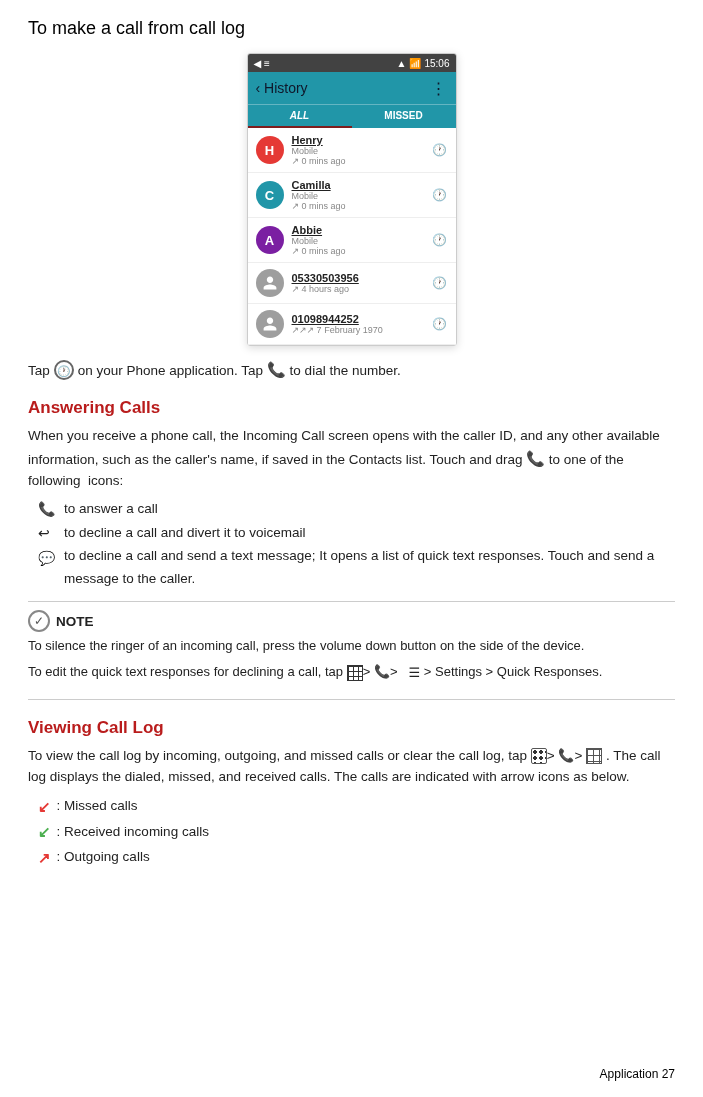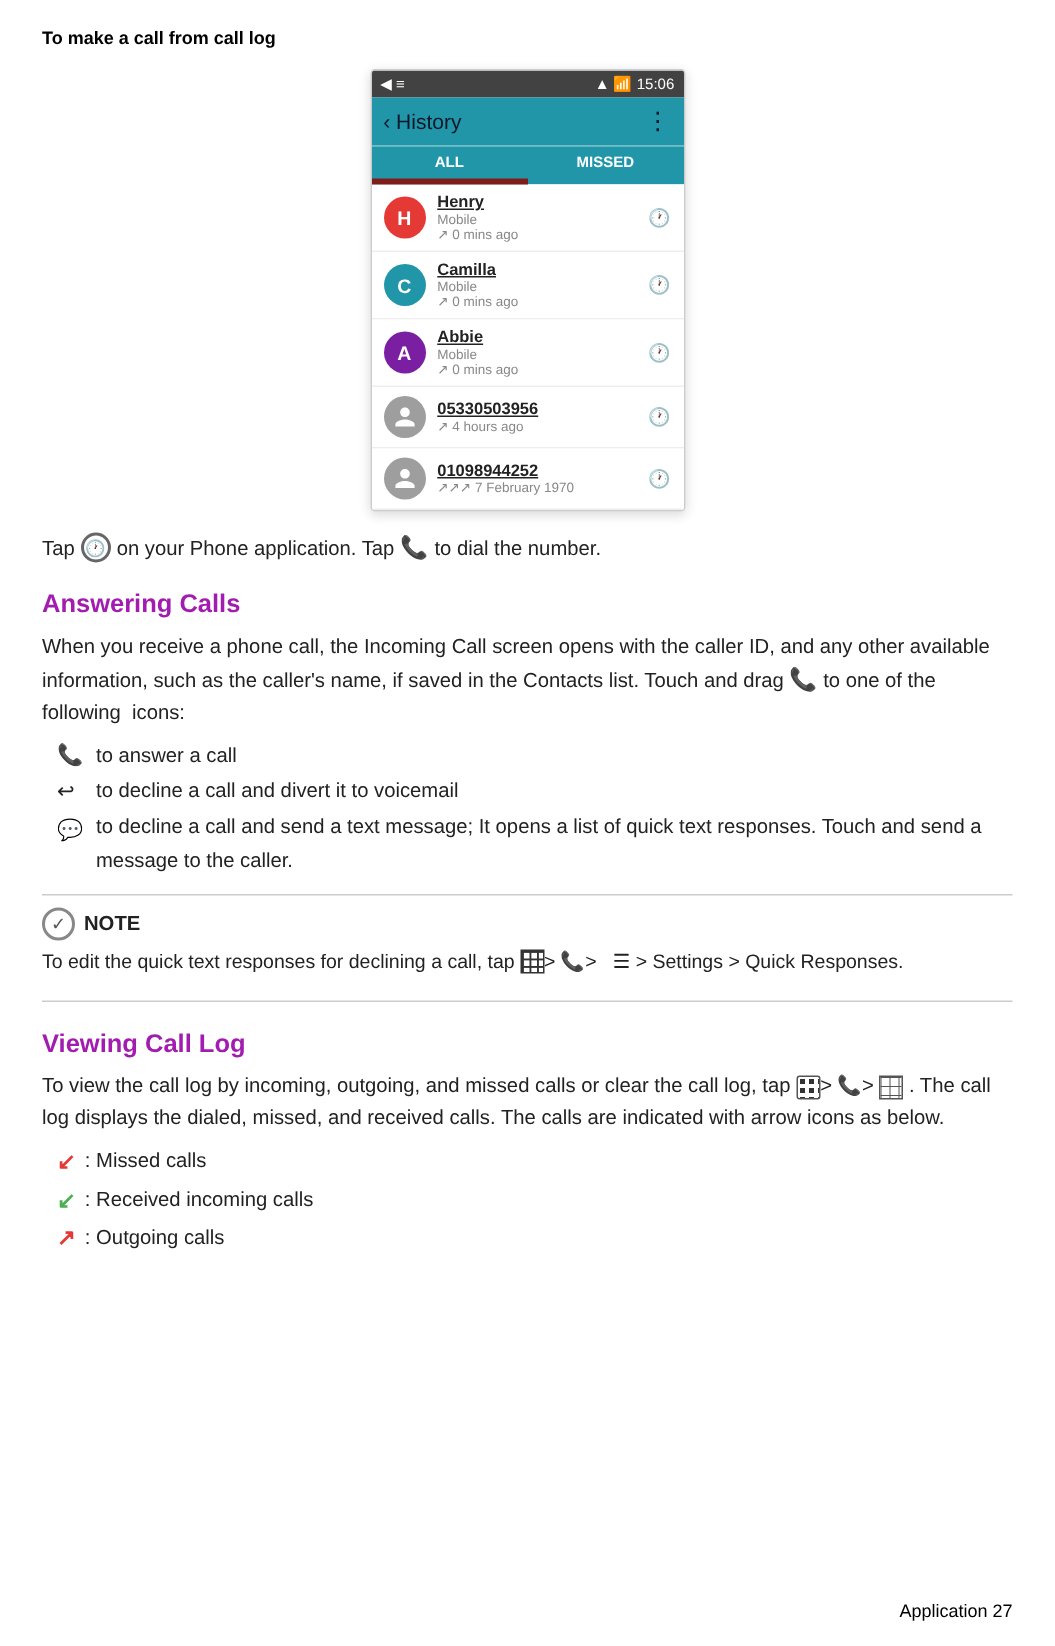--- a/index.html
+++ b/index.html
@@ -8,30 +8,30 @@
       font-size: 14px;
       color: #222;
       background: #fff;
       width: 703px;
       min-height: 1097px;
       padding: 18px 28px 18px 28px;
       position: relative;
     }
 
     h2.section-title {
-      font-size: 12px;
-      font-weight: bold;
+      font-size: 18px;
+      font-weight: normal;
       color: #000;
       margin-bottom: 10px;
     }
 
     h2.colored-title {
       font-size: 17px;
       font-weight: bold;
-      color: #a21caf;
+      color: #b91c1c;
       margin-bottom: 8px;
       margin-top: 18px;
     }
 
     p {
       font-size: 13.5px;
       line-height: 1.55;
       margin-bottom: 6px;
       color: #222;
     }
@@ -104,21 +104,22 @@
     .phone-tab {
       flex: 1;
       text-align: center;
       color: #fff;
       font-size: 10px;
       padding: 5px 0;
       font-weight: bold;
     }
 
     .phone-tab.active {
-      border-bottom: 4px solid #7f1d1d;
+      border-bottom: 2px solid #7f1d1d;
+      font-style: italic;
     }
 
     .phone-contact-list {
       background: #f5f5f5;
     }
 
     .phone-contact-item {
       display: flex;
       align-items: center;
       background: #fff;
@@ -323,20 +324,21 @@
     <span class="icon-inline" style="font-size:14px;margin-top:2px;">💬</span>
     <span>to decline a call and send a text message; It opens a list of quick text responses. Touch and send a message to the  caller.</span>
   </li>
 </ul>
 
 <div class="note-box">
   <div class="note-header">
     <div class="note-check-icon">✓</div>
     <span class="note-label">NOTE</span>
   </div>
+  <p class="note-text">To  silence the ringer of an incoming call, press the volume down button on the side of the device.</p>
   <p class="note-text">
     To edit the quick text responses for declining a call, tap
     <span style="display:inline-flex;width:16px;height:16px;background:linear-gradient(#333 1px,transparent 1px) 0 0/5px 5px,linear-gradient(90deg,#333 1px,transparent 1px) 0 0/5px 5px;vertical-align:middle;border:1px solid #333;"></span>&gt;
     <span style="font-size:13px;">📞</span>&gt; &nbsp;
     <span style="display:inline-block;vertical-align:middle;">☰</span>
     &gt; Settings &gt; Quick Responses.
   </p>
 </div>
 
 <h2 class="colored-title">Viewing Call Log</h2>

